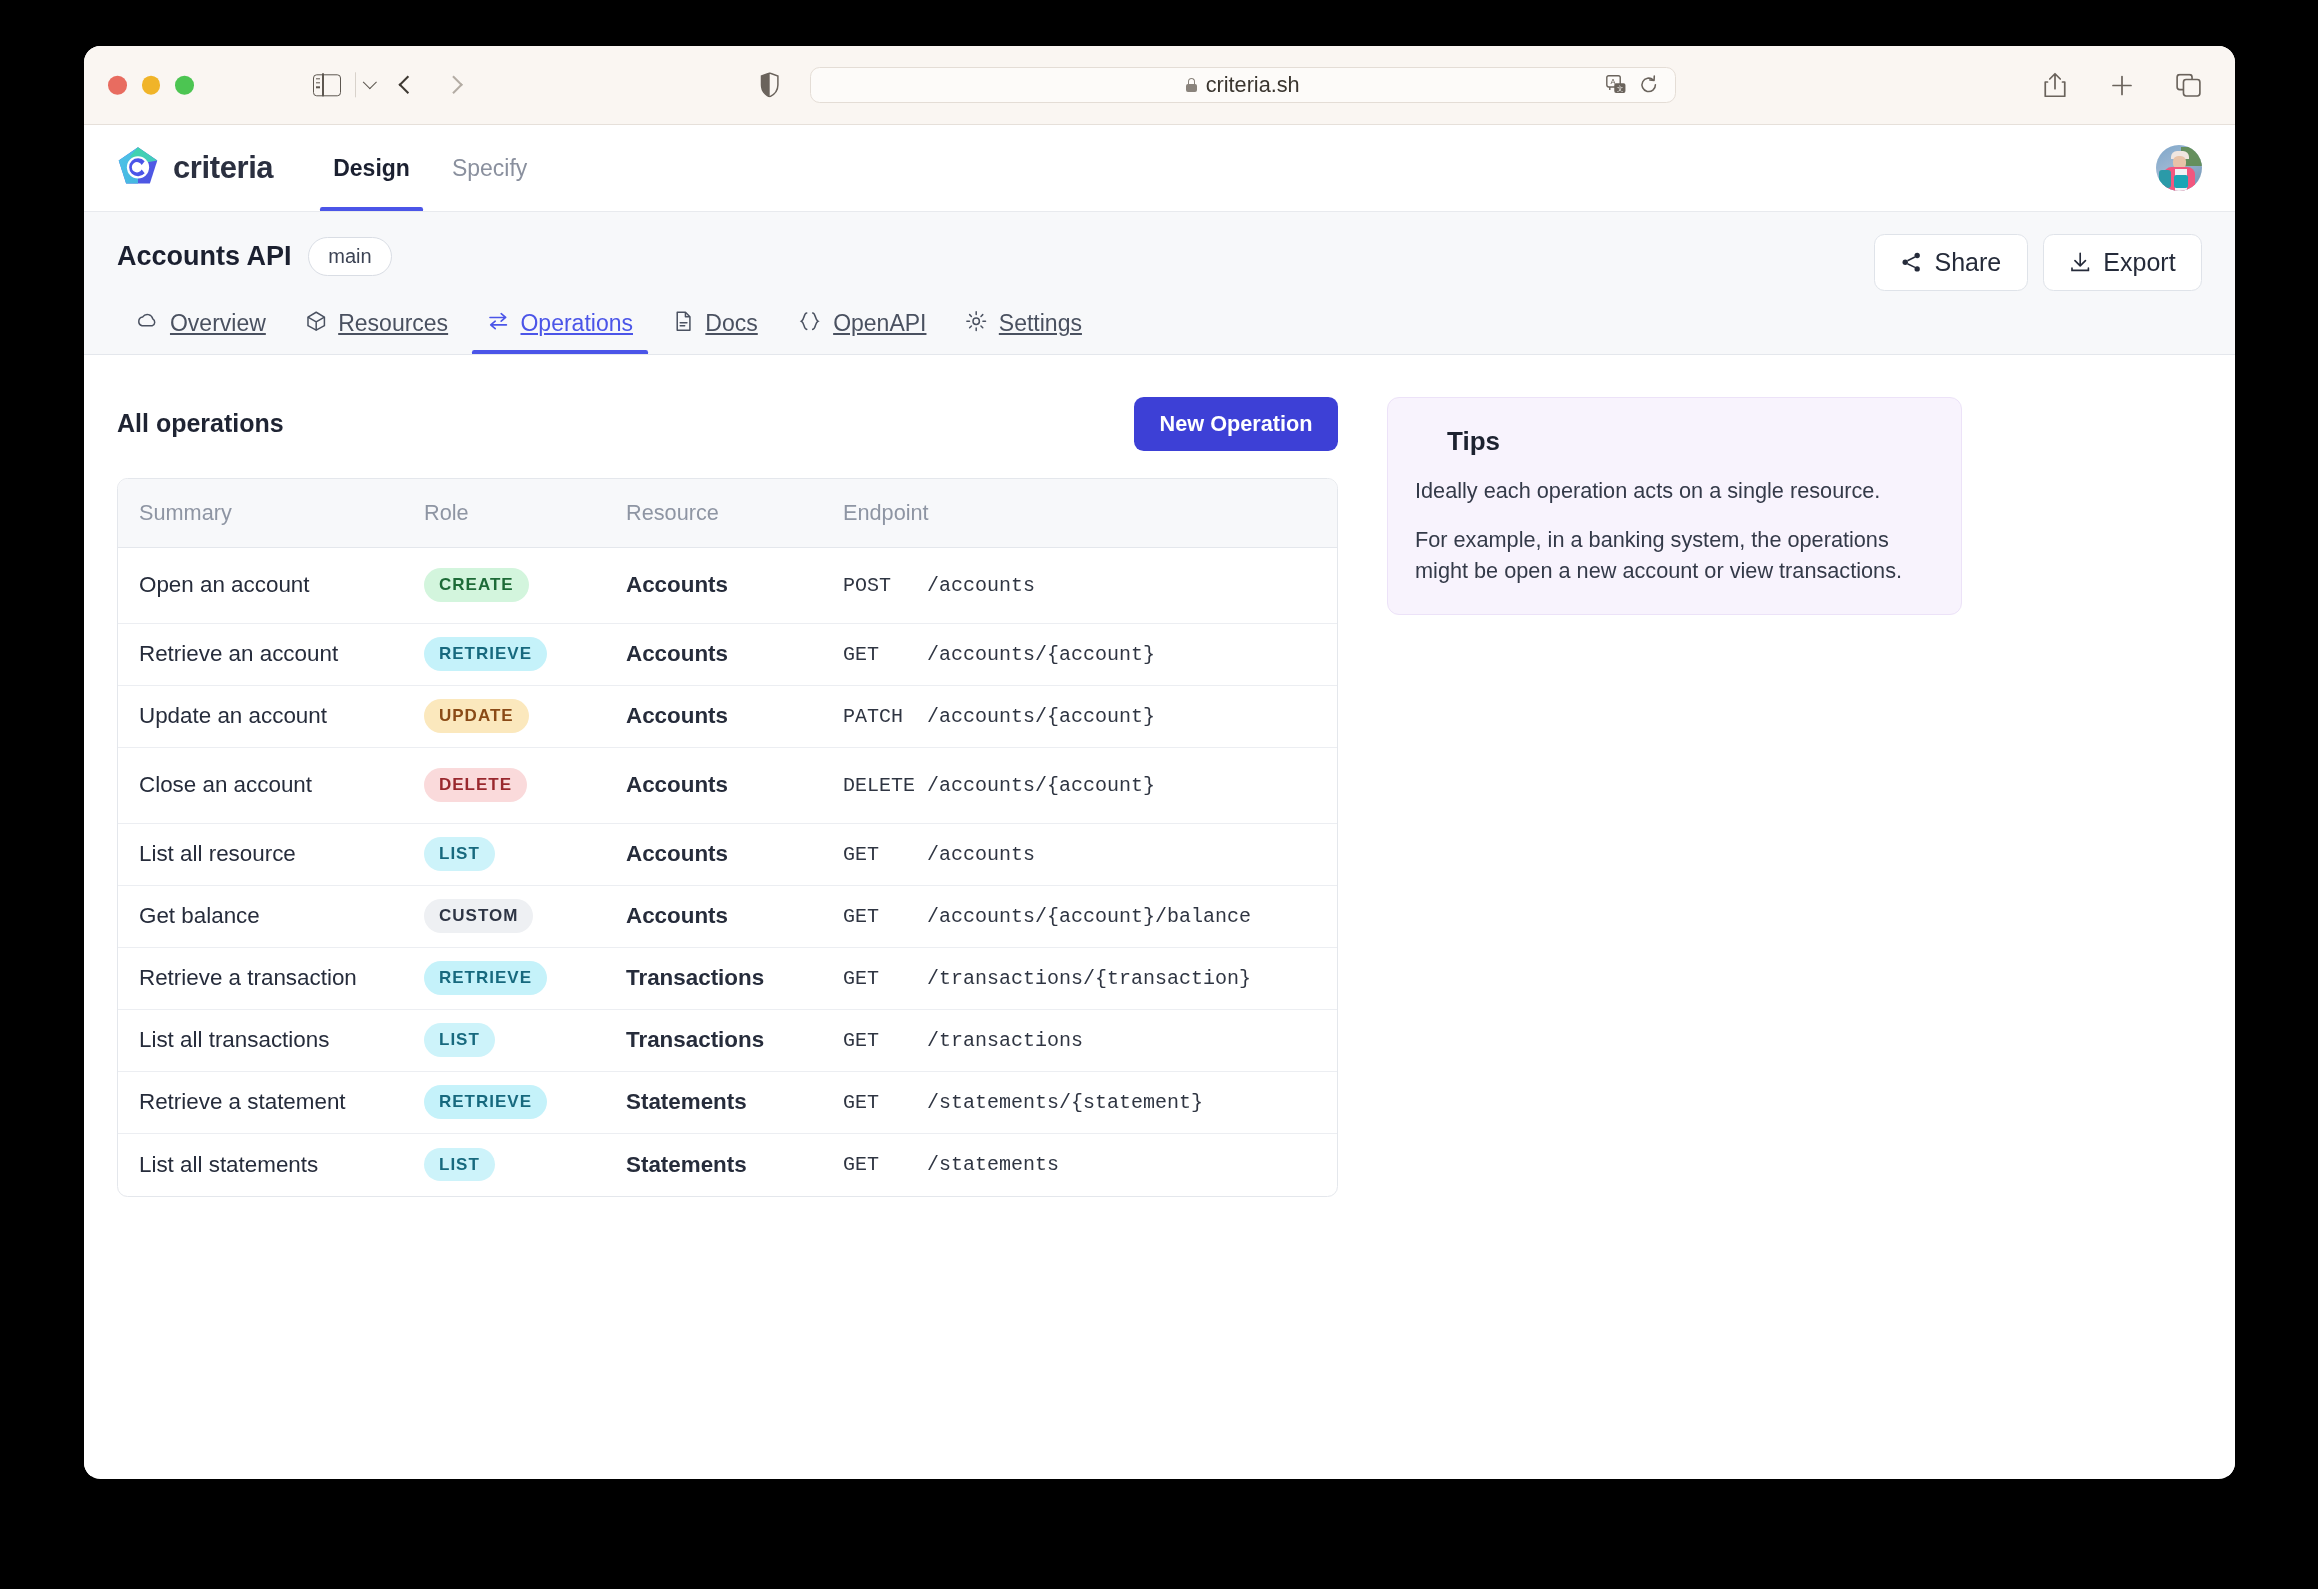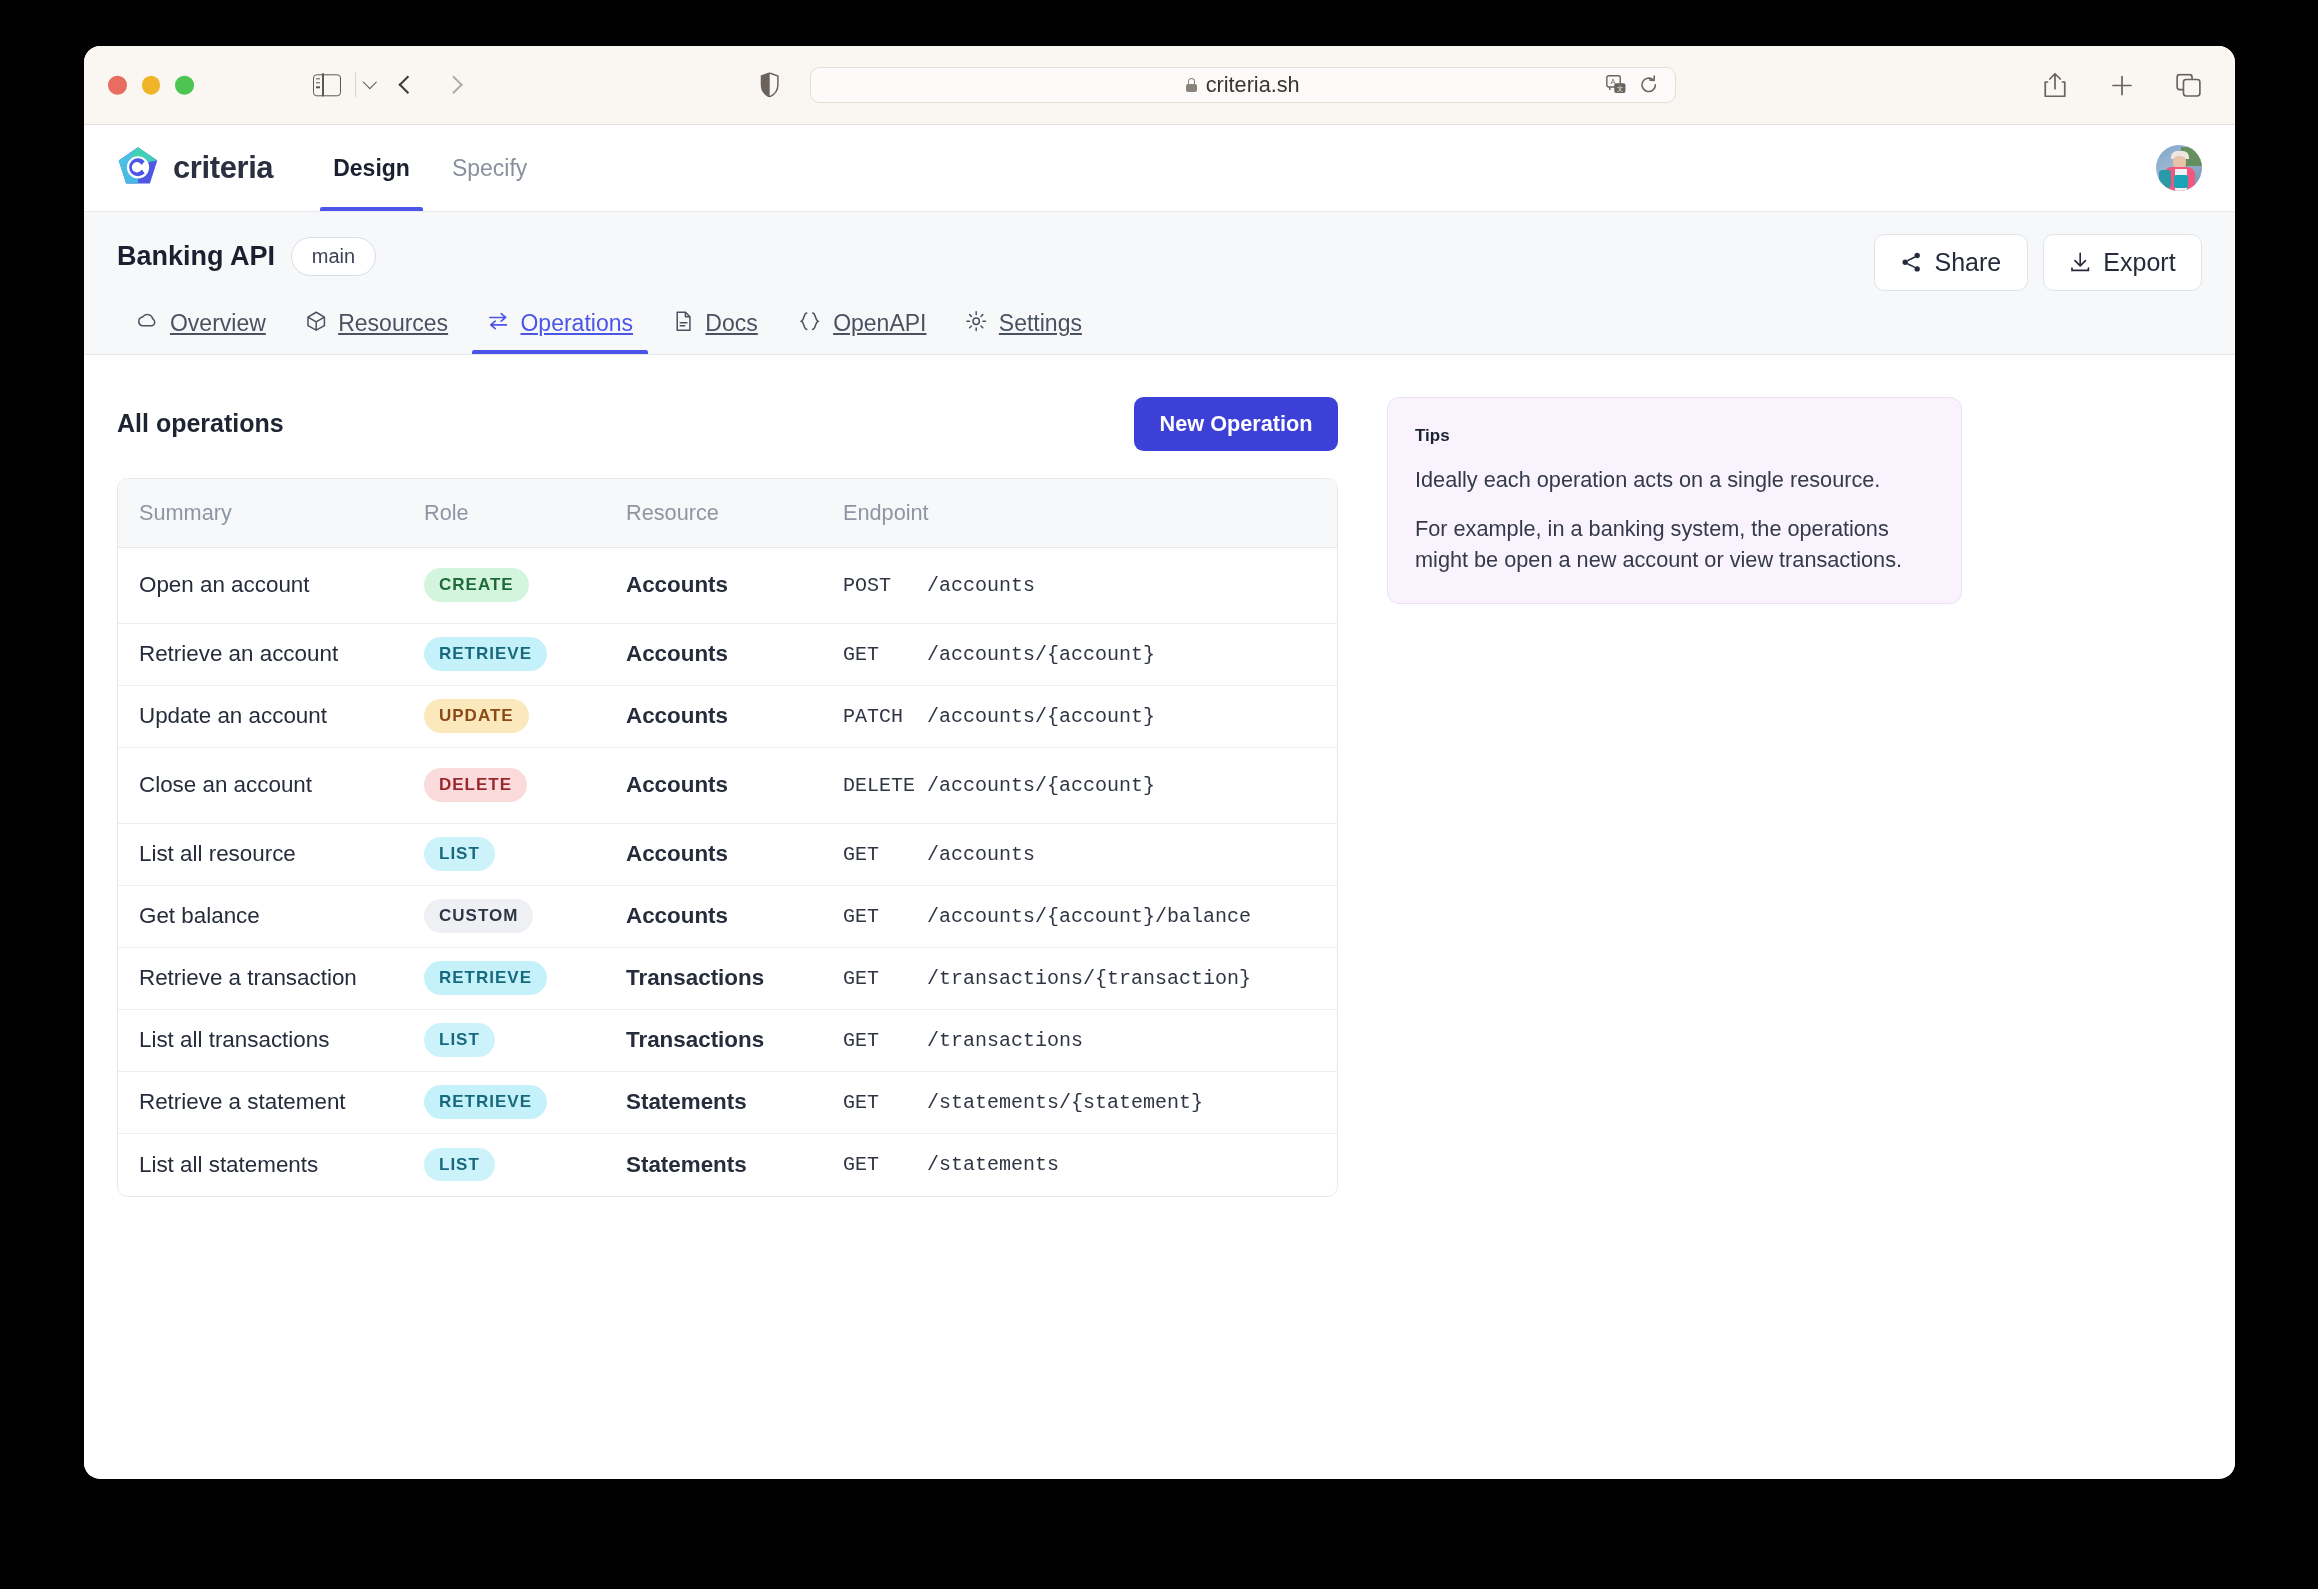--- a/index.html
+++ b/index.html
@@ -302,21 +302,21 @@
   
   .tips {
     width: 575px;
     flex: none;
     background: #f8f3fd;
     border: 1.1px solid #ece2f8;
     border-radius: 12px;
     padding: 28px 27px;
     align-self: flex-start;
   }
-  .tips-title { font-size: 17px; font-weight: 700; color: #1d2230; margin-bottom: 19.4px; }
+  .tips-title { font-size: 26px; font-weight: 700; color: #1d2230; margin-bottom: 19.4px; margin-left: 32px; }
   .tips-p { font-size: 21.7px; color: #343a49; line-height: 1.42; margin-bottom: 18px; }
   .tips-p:last-child { margin-bottom: 0; }
 </style>
 </head>
 <body>
 
 <div class="window">
 
   <div class="toolbar">
 
@@ -433,21 +433,21 @@
       <span class="face"></span>
       <span class="shirt"></span>
       <span class="shirt2"></span>
       <span class="tote"></span>
       <span class="mug"></span>
     </div>
   </div>
 
   <div class="project-bar">
     <div class="project-row">
-      <span class="project-title">Banking API</span>
+      <span class="project-title">Accounts API</span>
       <span class="branch-chip">main</span>
     </div>
 
     <div class="header-actions">
       <div class="hbtn">
         <svg width="22.4" height="22.4" viewBox="0 0 30 30">
           <circle cx="23" cy="6" r="3.6" fill="#252b3a"></circle>
           <circle cx="7" cy="15" r="3.6" fill="#252b3a"></circle>
           <circle cx="23" cy="24" r="3.6" fill="#252b3a"></circle>
           <path d="M20 8 L10 13 M10 17 L20 22" stroke="#252b3a" stroke-width="2.1"></path>

